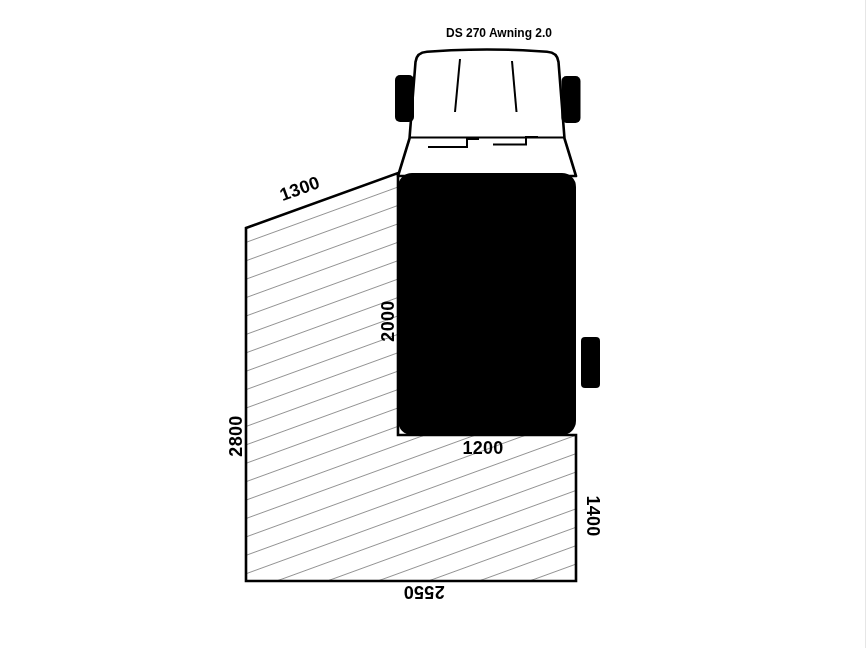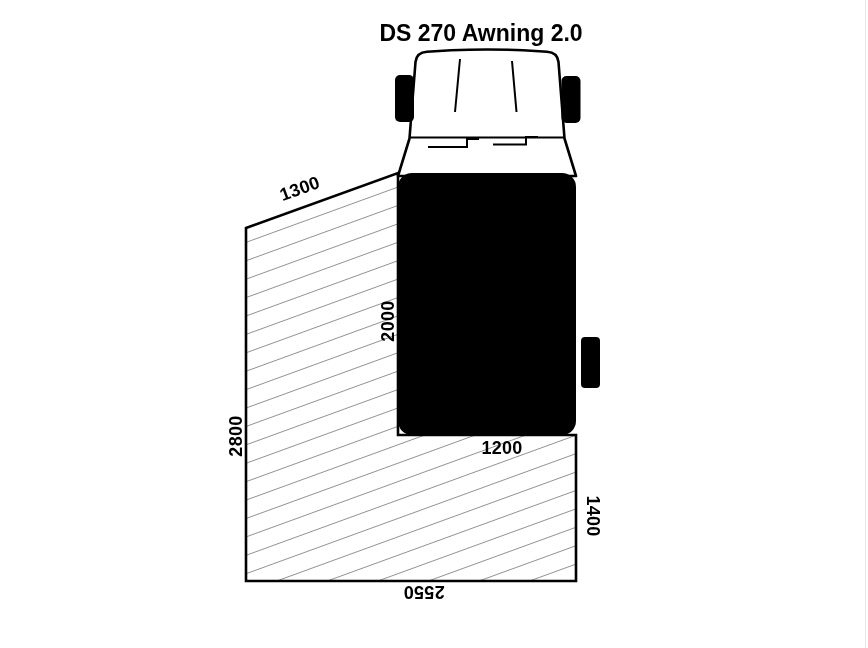--- a/index.html
+++ b/index.html
@@ -10,39 +10,39 @@
     overflow: hidden;
   }
   .stage {
     position: relative;
     width: 868px; height: 648px;
     background: #ffffff;
   }
   .stage svg { position: absolute; left: 0; top: 0; }
   .page-title {
     position: absolute;
-    left: 481px; top: 33px;
+    left: 499px; top: 33px;
     transform: translate(-50%, -50%);
-    font-size: 23px;
+    font-size: 12px;
     font-weight: bold;
     color: #000;
     white-space: nowrap;
   }
   .dim-label {
     position: absolute;
     font-size: 18px;
     font-weight: bold;
     color: #000;
     white-space: nowrap;
     letter-spacing: 0.3px;
   }
   .lbl-front  { left: 300px; top: 189px; transform: translate(-50%,-50%) rotate(-20deg); }
   .lbl-side   { left: 388px; top: 321px; transform: translate(-50%,-50%) rotate(-90deg); }
   .lbl-left   { left: 236px; top: 436px; transform: translate(-50%,-50%) rotate(-90deg); }
-  .lbl-rear   { left: 502px; top: 448px; transform: translate(-50%,-50%); }
+  .lbl-rear   { left: 483px; top: 448px; transform: translate(-50%,-50%); }
   .lbl-right  { left: 592px; top: 516px; transform: translate(-50%,-50%) rotate(90deg); }
   .lbl-bottom { left: 424px; top: 591px; transform: translate(-50%,-50%) rotate(180deg); }
   .page-right-border {
     position: absolute;
     right: 2px; top: 0;
     width: 1px; height: 648px;
     background: #e6e6e6;
   }
 </style>
 </head>

